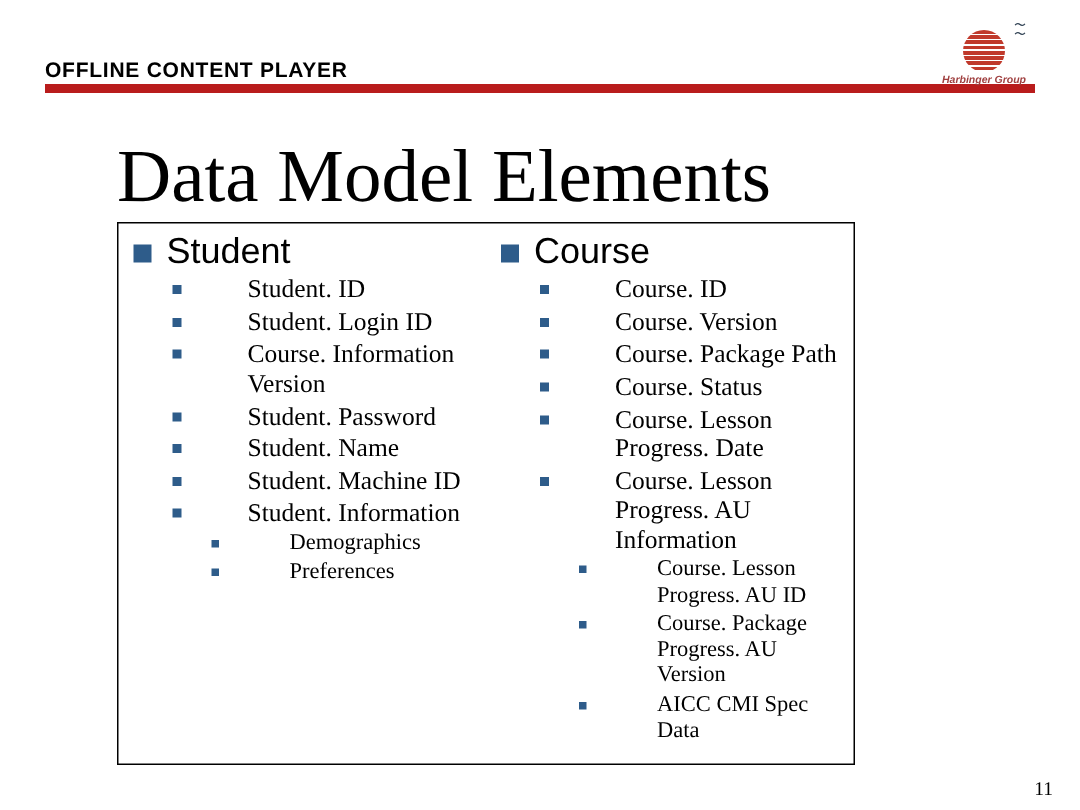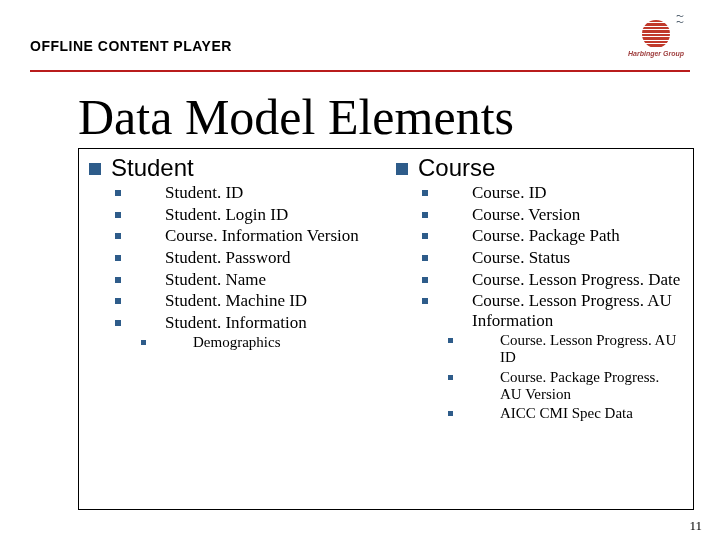--- a/index.html
+++ b/index.html
@@ -12,22 +12,22 @@
     overflow: hidden;
   }
   .header-bar {
     position: absolute;
     top: 38px;
     left: 30px;
     right: 30px;
     display: flex;
     align-items: flex-end;
     justify-content: space-between;
-    border-bottom: 2px solid #b91c1c;
-    padding-bottom: 16px;
+    border-bottom: 6px solid #b91c1c;
+    padding-bottom: 2px;
   }
   .header-title {
     font-size: 14px;
     font-weight: bold;
     letter-spacing: 0.5px;
   }
   .logo {
     position: absolute;
     right: 34px;
     top: 20px;
@@ -68,21 +68,21 @@
     top: 88px;
     left: 78px;
     font-size: 50px;
     font-family: "Times New Roman", Times, serif;
     color: #000;
   }
   .content-box {
     position: absolute;
     top: 148px;
     left: 78px;
-    width: 616px;
+    width: 492px;
     height: 362px;
     border: 1px solid #000;
   }
   .columns {
     display: flex;
     height: 100%;
   }
   .col {
     flex: 1;
     padding: 6px 10px 4px 10px;
@@ -165,20 +165,24 @@
           <span class="txt">Student. Machine ID</span>
         </div>
       <div class="b-row lvl1">
           <span class="sq"></span>
           <span class="txt">Student. Information</span>
         </div>
       <div class="b-row lvl2">
           <span class="sq"></span>
           <span class="txt">Demographics</span>
         </div>
+      <div class="b-row lvl2">
+          <span class="sq"></span>
+          <span class="txt">Preferences</span>
+        </div>
     </div>
 
     <div class="col">
       <div class="b-row lvl0">
         <span class="sq"></span>
         <span class="txt">Course</span>
       </div>
       <div class="b-row lvl1">
           <span class="sq"></span>
           <span class="txt">Course. ID</span>

